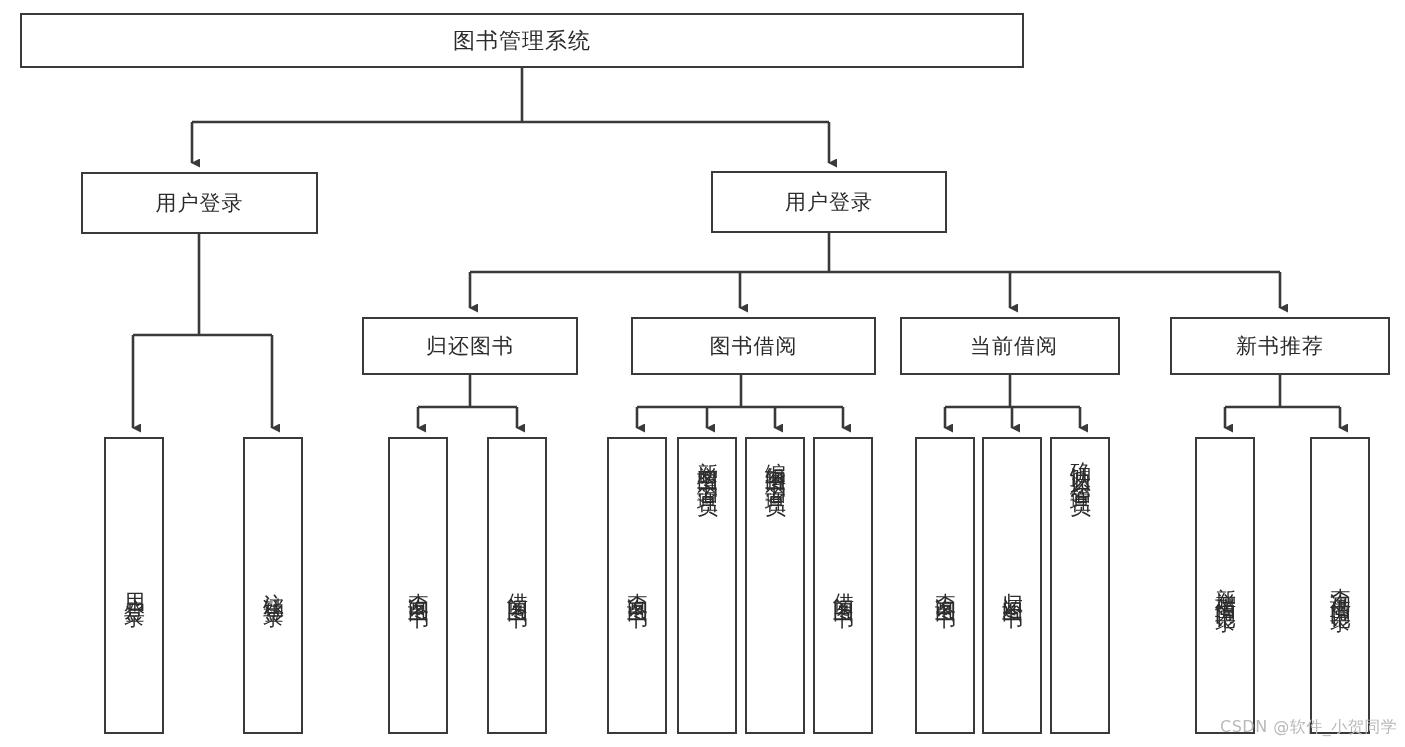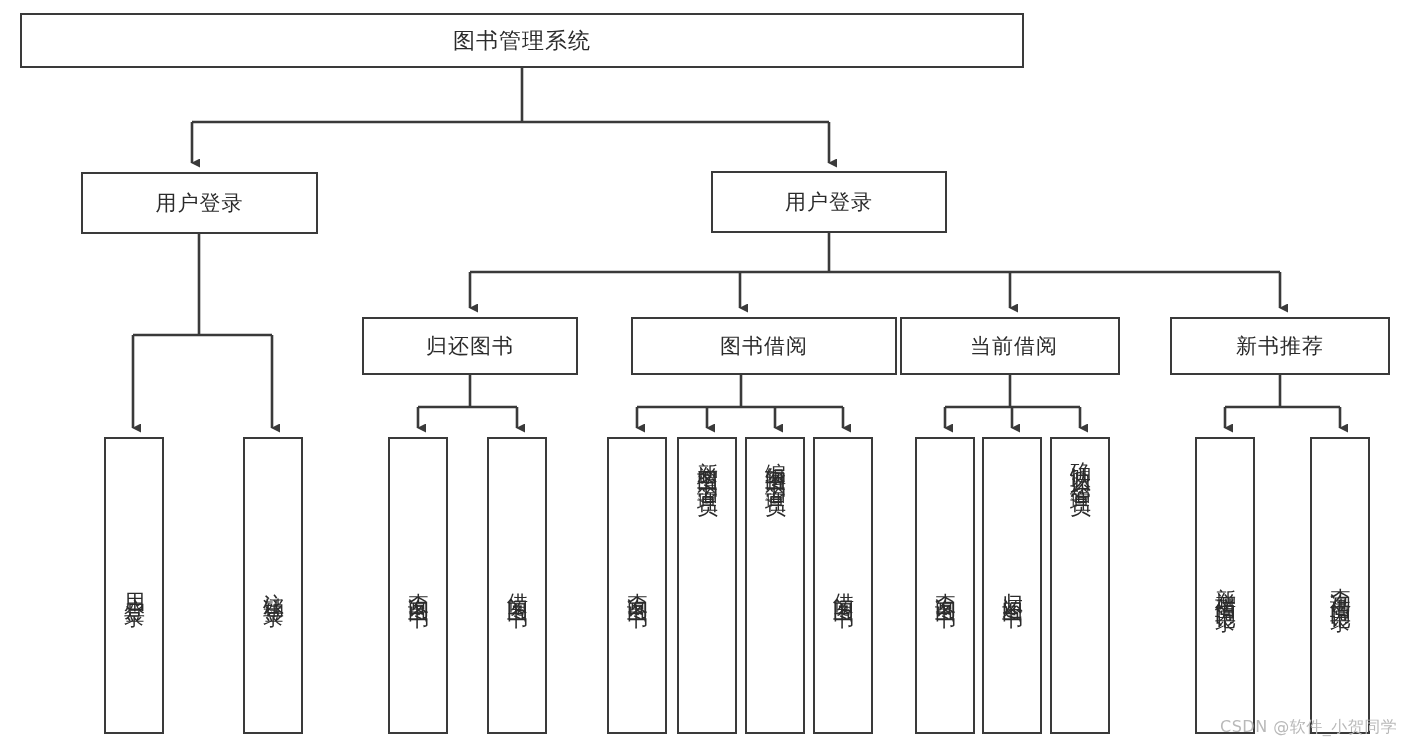--- a/index.html
+++ b/index.html
@@ -138,21 +138,21 @@
   <div class="node h" style="left: 81px; top: 172px; width: 237px; height: 62px; border-color: rgb(58, 58, 58); background: rgb(255, 255, 255); color: rgb(43, 43, 43);">
     <span class="label">用户登录</span>
   </div>
   <div class="node h" style="left: 711px; top: 171px; width: 236px; height: 62px; border-color: rgb(58, 58, 58); background: rgb(255, 255, 255); color: rgb(43, 43, 43);">
     <span class="label">用户登录</span>
   </div>
 
   <div class="node h" style="left: 362px; top: 317px; width: 216px; height: 58px; border-color: rgb(58, 58, 58); background: rgb(255, 255, 255); color: rgb(43, 43, 43);">
     <span class="label">归还图书</span>
   </div>
-  <div class="node h" style="left: 631px; top: 317px; width: 266px; height: 58px; border-color: rgb(58, 58, 58); background: rgb(255, 255, 255); color: rgb(43, 43, 43);">
+  <div class="node h" style="left: 631px; top: 317px; width: 245px; height: 58px; border-color: rgb(58, 58, 58); background: rgb(255, 255, 255); color: rgb(43, 43, 43);">
     <span class="label">图书借阅</span>
   </div>
   <div class="node h" style="left: 900px; top: 317px; width: 220px; height: 58px; border-color: rgb(58, 58, 58); background: rgb(255, 255, 255); color: rgb(43, 43, 43); padding-left: 8px;">
     <span class="label">当前借阅</span>
   </div>
   <div class="node h" style="left: 1170px; top: 317px; width: 220px; height: 58px; border-color: rgb(58, 58, 58); background: rgb(255, 255, 255); color: rgb(43, 43, 43);">
     <span class="label">新书推荐</span>
   </div>
 
   <div class="node v centered" style="left: 104px; top: 437px; width: 60px; height: 297px; border-color: rgb(58, 58, 58); background: rgb(255, 255, 255); color: rgb(43, 43, 43);">

